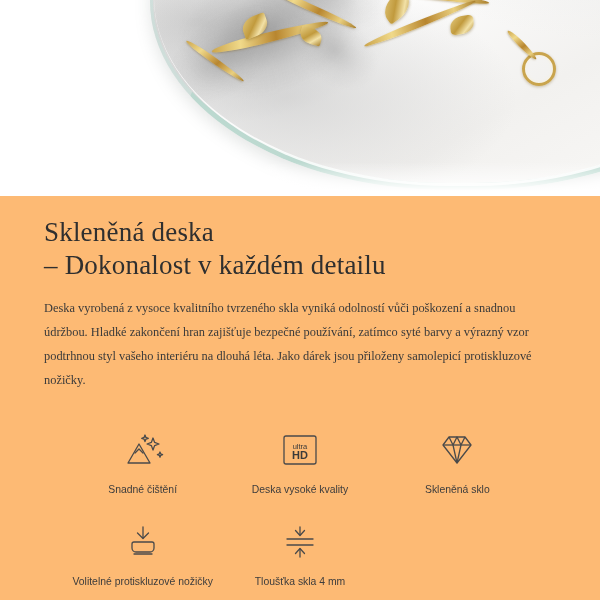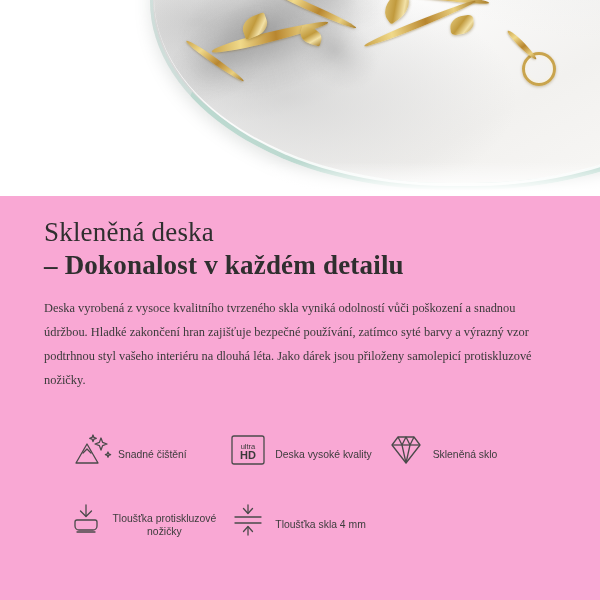--- a/index.html
+++ b/index.html
@@ -11,21 +11,21 @@
     height: 600px;
     background: #ffffff;
     font-family: "Liberation Sans", sans-serif;
     overflow: hidden;
   }
 
   .page {
     position: relative;
     width: 600px;
     height: 600px;
-    background: #f9a8d4;
+    background: #fdba74;
     overflow: hidden;
   }
 
   
   .hero {
     position: relative;
     width: 600px;
     height: 196px;
     overflow: hidden;
     background: #ffffff;
@@ -124,21 +124,21 @@
 
   h1.title {
     font-family: "Liberation Serif", serif;
     font-weight: 400;
     color: #2f2f2f;
     font-size: 27px;
     line-height: 33px;
     margin: 20px 0 0 0;
     letter-spacing: .2px;
   }
-  h1.title .line2 { display: block; font-weight: bold; }
+  h1.title .line2 { display: block; }
 
   p.body-text {
     font-family: Liberation Serif, serif;
     color: #3a3a3a;
     font-size: 12.4px;
     line-height: 24px;
     margin: 14px 0 0 0;
     max-width: 500px;
   }
 
@@ -147,21 +147,21 @@
     position: relative;
     margin-top: 34px;
     display: grid;
     grid-template-columns: repeat(3, 1fr);
     row-gap: 22px;
     padding: 0 20px;
     box-sizing: border-box;
   }
   .feature {
     display: flex;
-    flex-direction: row;
+    flex-direction: column;
     align-items: center;
     justify-content: flex-start;
   }
   .feature .icon-box {
     width: 54px;
     height: 48px;
     display: flex;
     align-items: center;
     justify-content: center;
   }
@@ -262,21 +262,21 @@
 
       <div class="feature">
         <div class="icon-box">
           <svg width="42" height="42" viewBox="0 0 42 42" fill="none" stroke="#4a4a4a" stroke-width="1.3" stroke-linecap="round" stroke-linejoin="round">
             <path d="M21 6 L21 17"></path>
             <path d="M15.5 12 L21 17.5 L26.5 12"></path>
             <path d="M12 21 h18 a2 2 0 0 1 2 2 v4 a4 4 0 0 1 -4 4 h-14 a4 4 0 0 1 -4 -4 v-4 a2 2 0 0 1 2 -2 z"></path>
             <path d="M12 33 h18"></path>
           </svg>
         </div>
-        <div class="caption">Tloušťka protiskluzové nožičky</div>
+        <div class="caption">Volitelné protiskluzové nožičky</div>
       </div>
 
       <div class="feature">
         <div class="icon-box">
           <svg width="42" height="42" viewBox="0 0 42 42" fill="none" stroke="#4a4a4a" stroke-width="1.3" stroke-linecap="round" stroke-linejoin="round">
             <path d="M21 6 L21 14"></path>
             <path d="M16.5 9.5 L21 14.5 L25.5 9.5"></path>
             <path d="M8 18 L34 18"></path>
             <path d="M8 24 L34 24"></path>
             <path d="M21 36 L21 28"></path>

